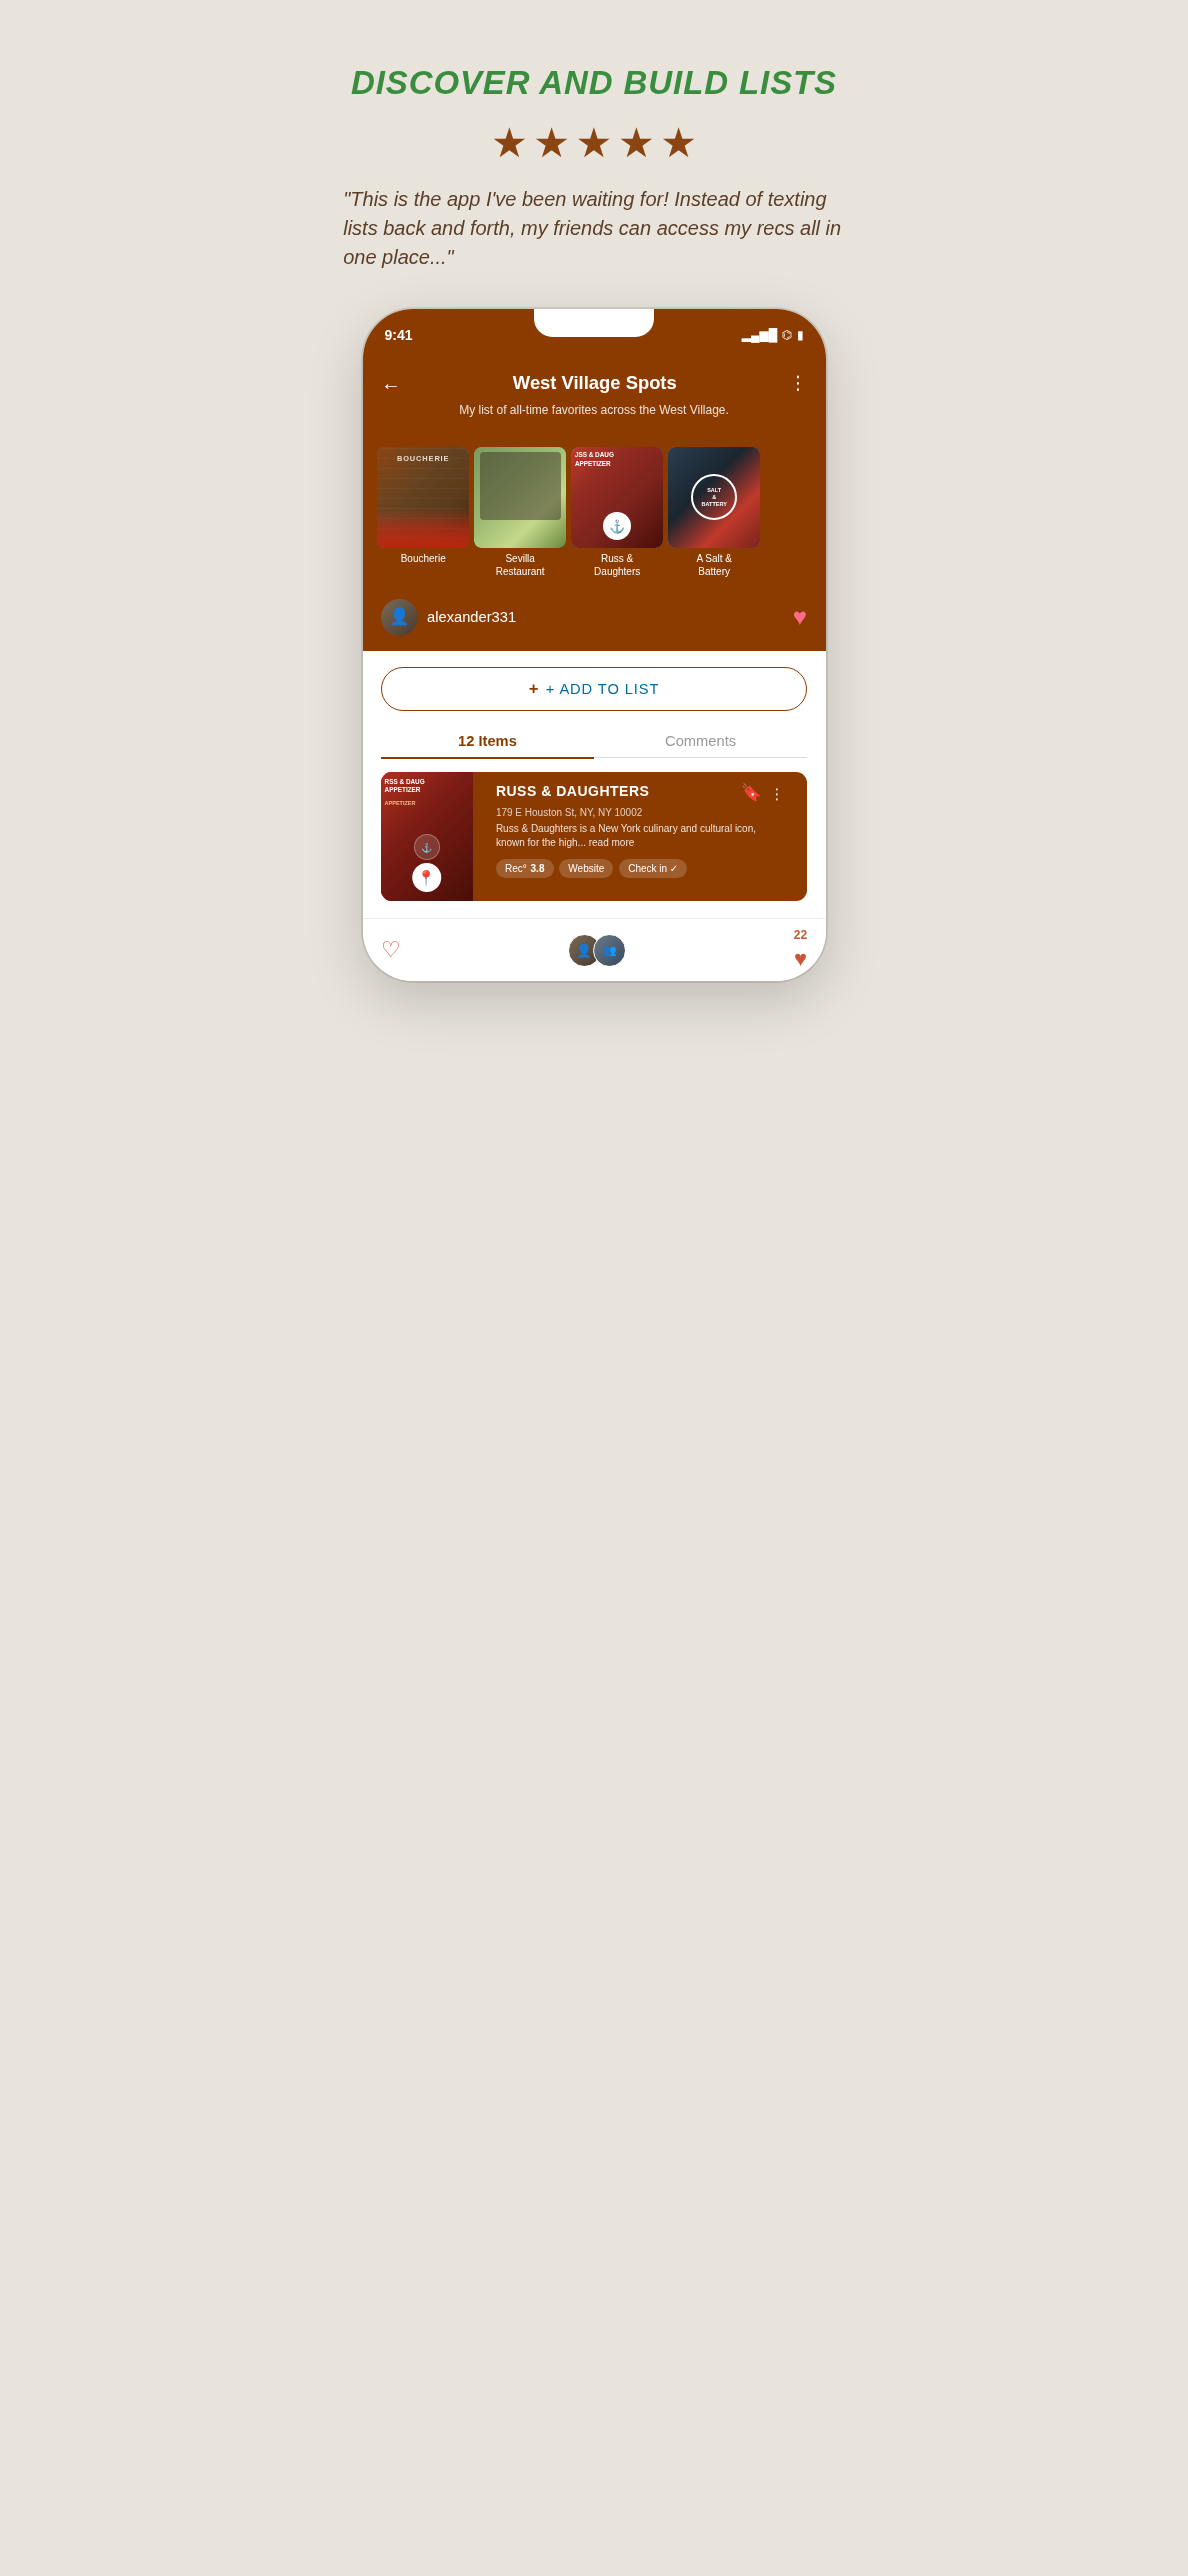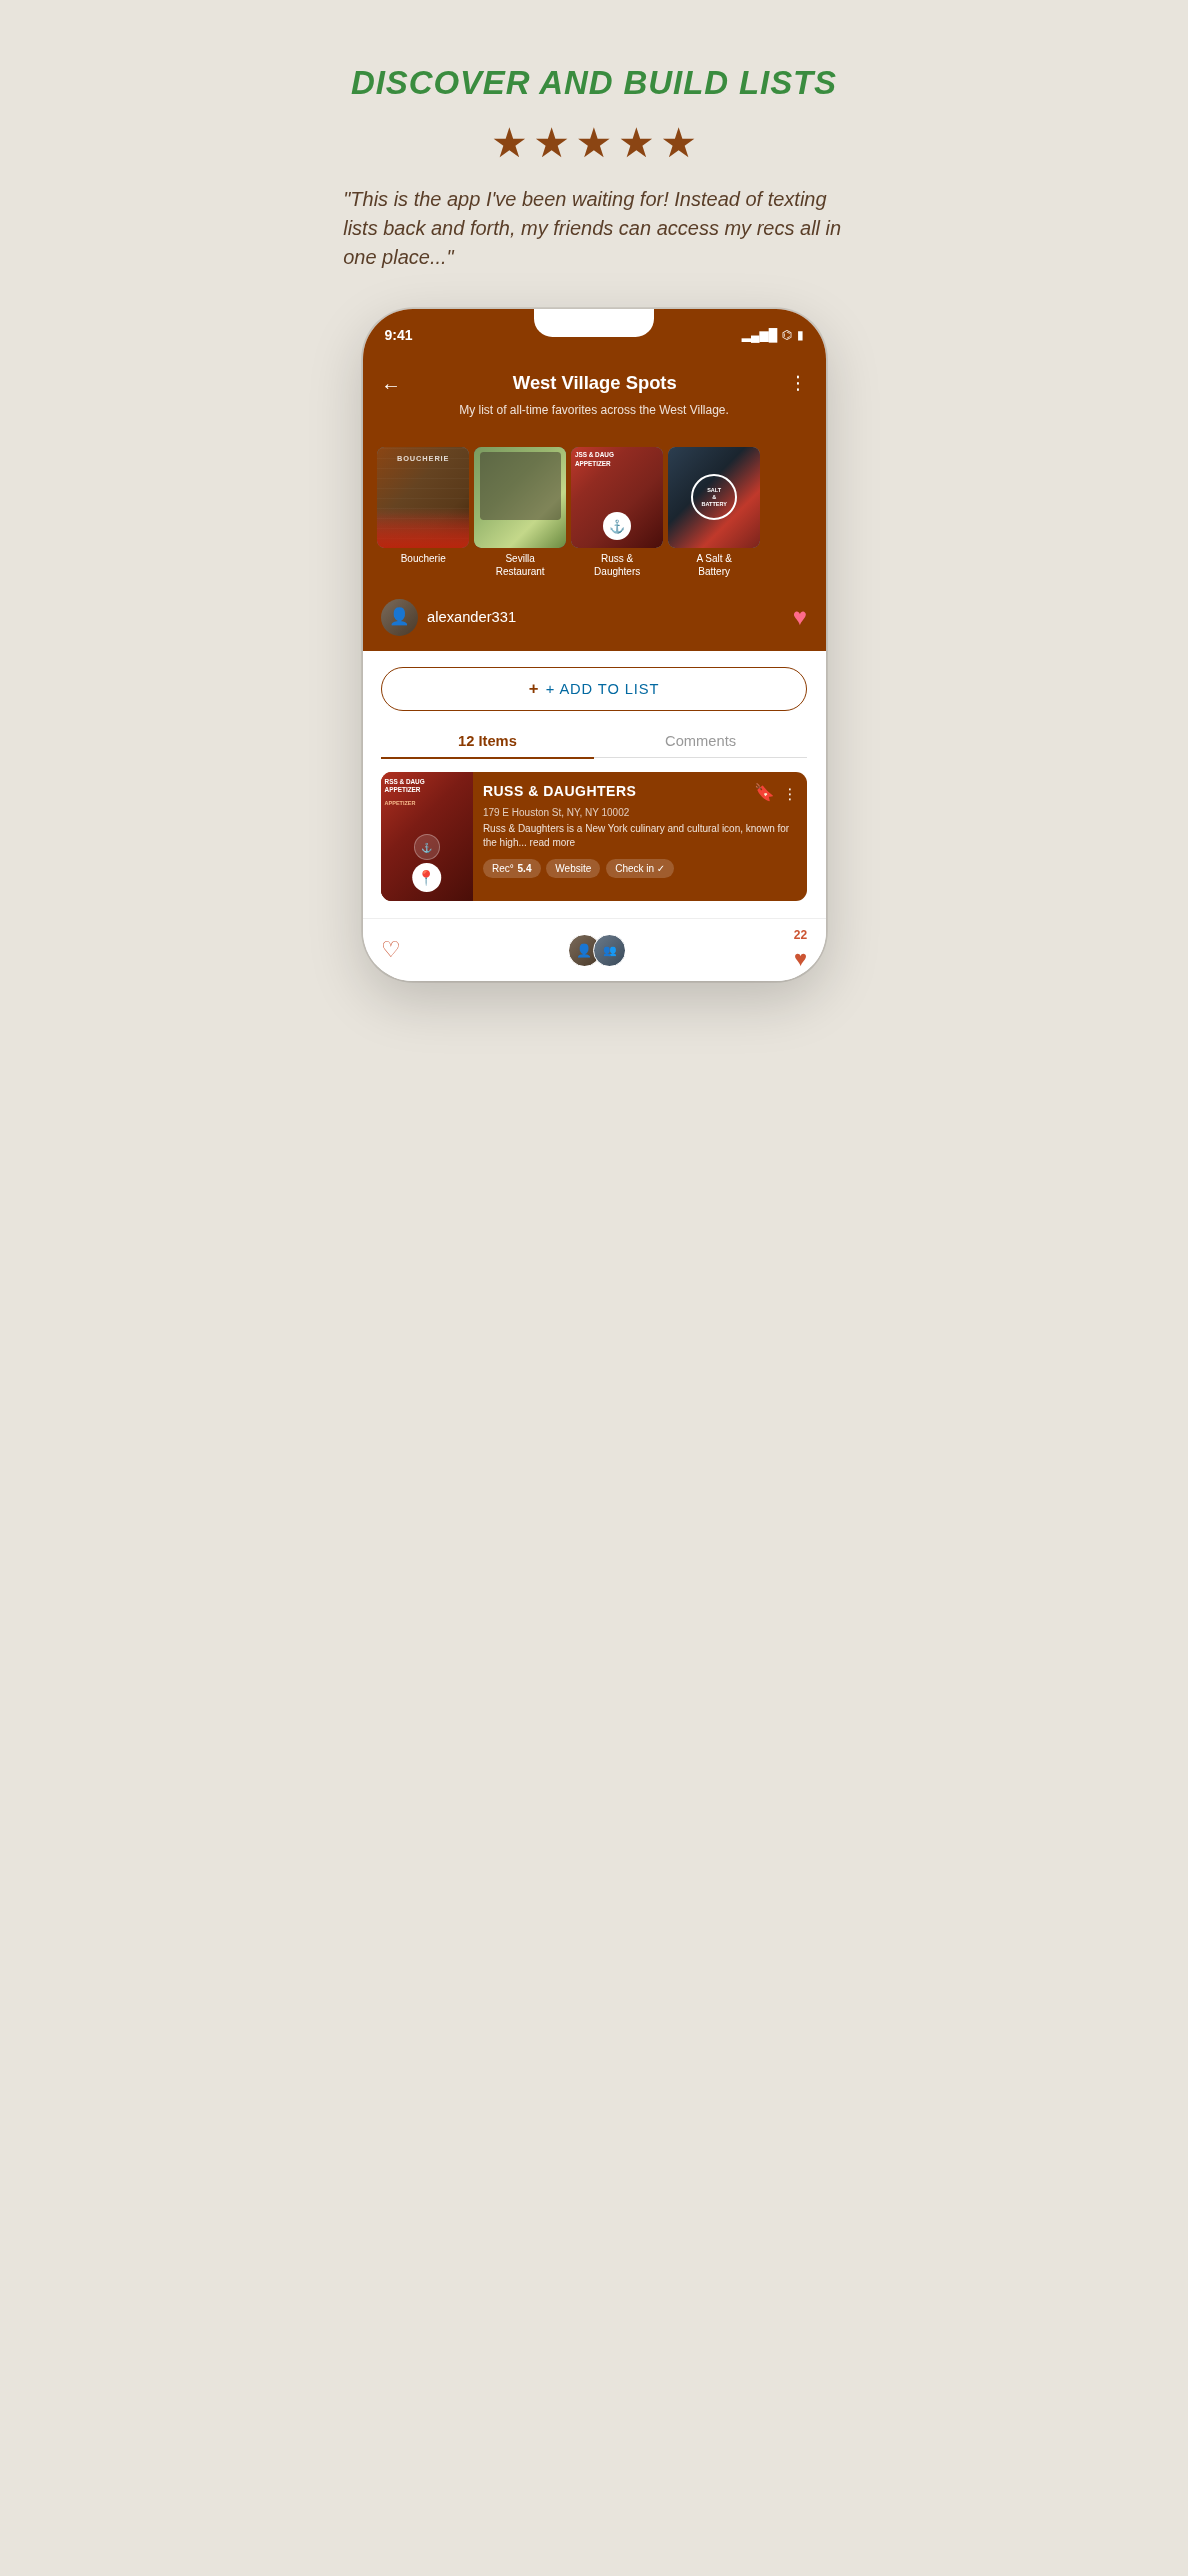--- a/index.html
+++ b/index.html
@@ -338,21 +338,21 @@
       align-items: center;
       justify-content: center;
     }
 
     .location-pin {
       color: #8B3A00;
       font-size: 14.7px;
     }
 
     .list-item-content {
-      padding: 11px 10px;
+      padding: 11px 23px;
       flex: 1;
     }
 
     .list-item-header {
       display: flex;
       align-items: flex-start;
       justify-content: space-between;
       margin-bottom: 3.7px;
     }
 
@@ -630,21 +630,21 @@
               <span class="dots-icon">⋮</span>
             </div>
           </div>
           <p class="list-item-address">179 E Houston St, NY, NY 10002</p>
           <p class="list-item-description">
             <span>Russ &amp; Daughters is a New York culinary and cultural icon, known for the high... read more</span>
           </p>
           <div class="tags-row">
             <span class="tag">
               <span>Rec°</span>
-              <span class="tag-score">5.4</span>
+              <span class="tag-score">3.8</span>
             </span>
             <span class="tag">
               <span>Website</span>
             </span>
             <span class="tag">
               <span>Check in ✓</span>
             </span>
           </div>
         </div>
 

